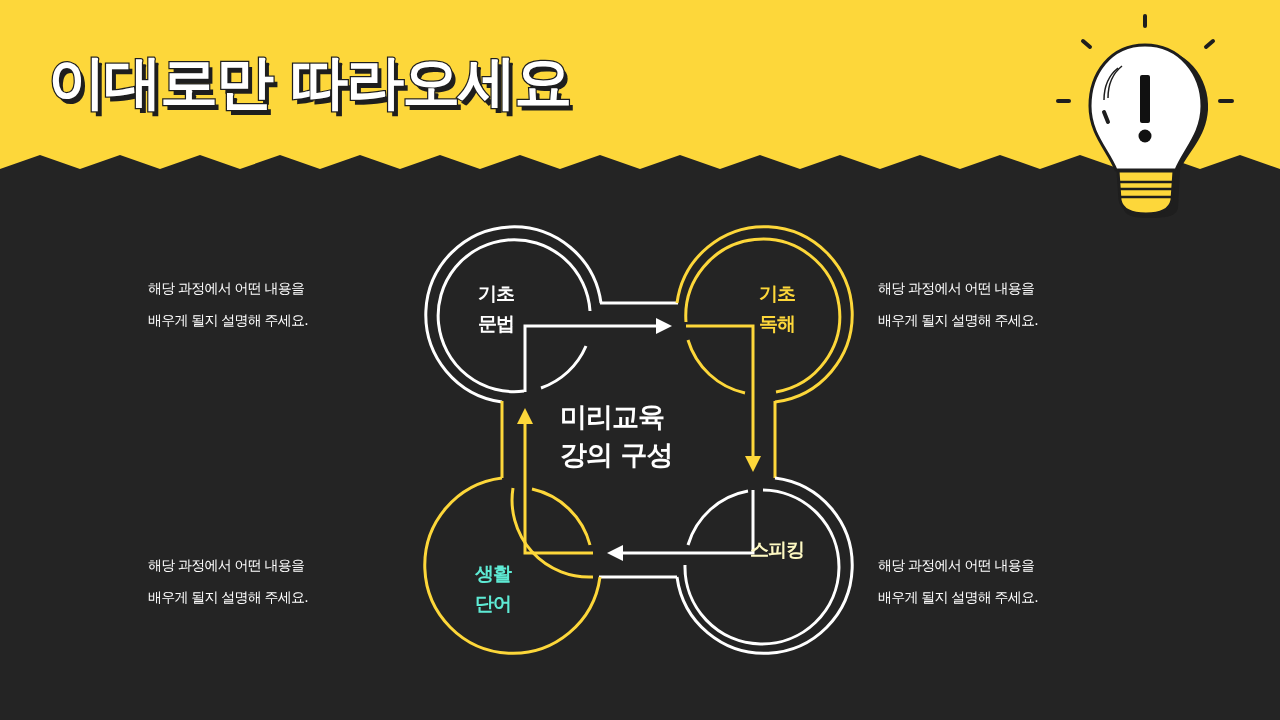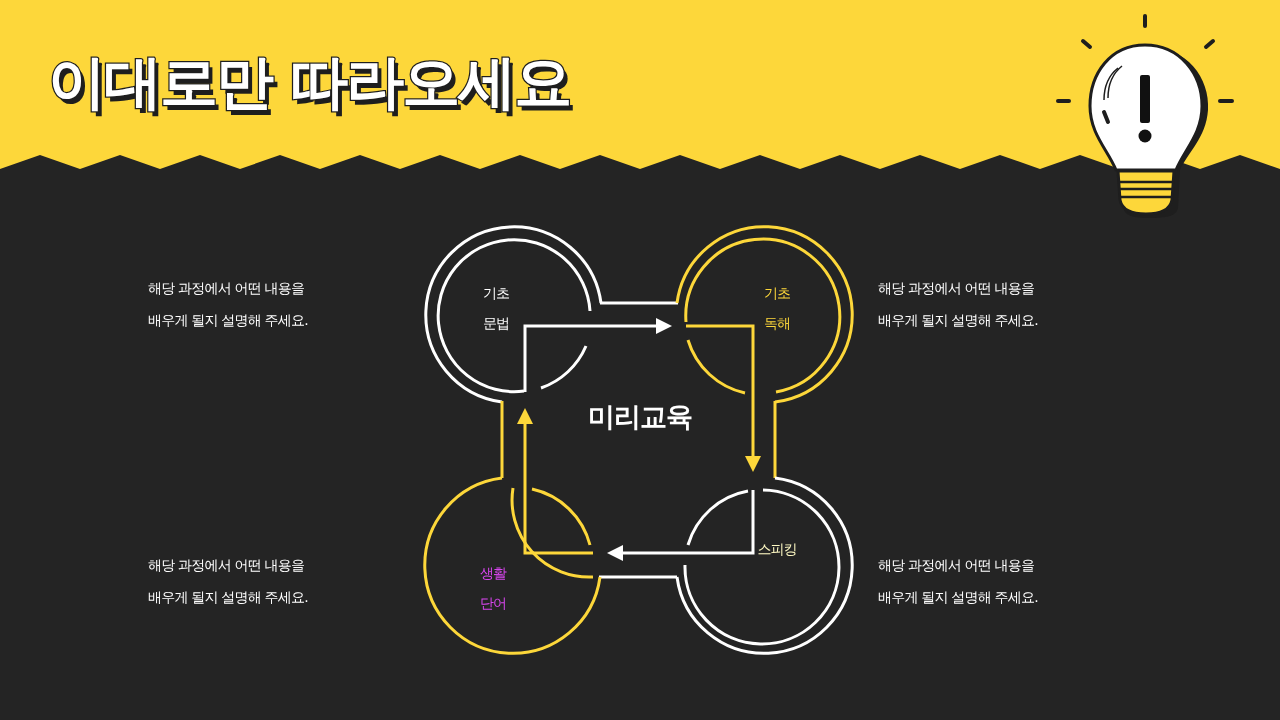--- a/index.html
+++ b/index.html
@@ -18,25 +18,25 @@
     white-space: nowrap;
   }
   .desc {
     position: absolute; width: 270px;
     font-family: "DejaVu Sans", sans-serif;
     font-size: 14px; line-height: 32px; color: #ffffff;
     letter-spacing: -0.8px; white-space: nowrap;
   }
   .node-label {
     position: absolute; width: 80px; text-align: center;
-    font-family: "DejaVu Sans", sans-serif; font-weight: normal;
-    font-size: 14px; line-height: 30px; letter-spacing: -1px;
+    font-family: "DejaVu Sans", sans-serif; font-weight: bold;
+    font-size: 19px; line-height: 30px; letter-spacing: -1px;
   }
   .center-label {
-    position: absolute; left: 560px; top: 398px; width: 160px; text-align: center;
+    position: absolute; left: 560px; top: 398px; width: 160px; text-align: left;
     font-family: "DejaVu Sans", sans-serif; font-weight: bold;
     font-size: 27px; line-height: 38px; color: #ffffff; letter-spacing: -1px;
   }
 </style>
 </head>
 <body>
 
 <div class="stage">
 
   <svg class="bg" width="1280" height="720" viewBox="0 0 1280 720">
@@ -127,27 +127,28 @@
     <div>기초</div>
     <div>문법</div>
   </div>
   <div class="node-label" style="left:737px; top:278px; color:#FDD73A;">
     <div>기초</div>
     <div>독해</div>
   </div>
   <div class="node-label" style="left:727px; top:534px; width:100px; color:#fef9c3;">
     <div>스피킹</div>
   </div>
-  <div class="node-label" style="left:453px; top:558px; color:#d946ef;">
+  <div class="node-label" style="left:453px; top:558px; color:#5eead4;">
     <div>생활</div>
     <div>단어</div>
   </div>
 
   <div class="center-label">
     <div>미리교육</div>
+    <div>강의 구성</div>
   </div>
 
   <div class="desc" style="left:148px; top:272px;">
     <div>해당 과정에서 어떤 내용을</div>
     <div>배우게 될지 설명해 주세요.</div>
   </div>
   <div class="desc" style="left:878px; top:272px;">
     <div>해당 과정에서 어떤 내용을</div>
     <div>배우게 될지 설명해 주세요.</div>
   </div>

